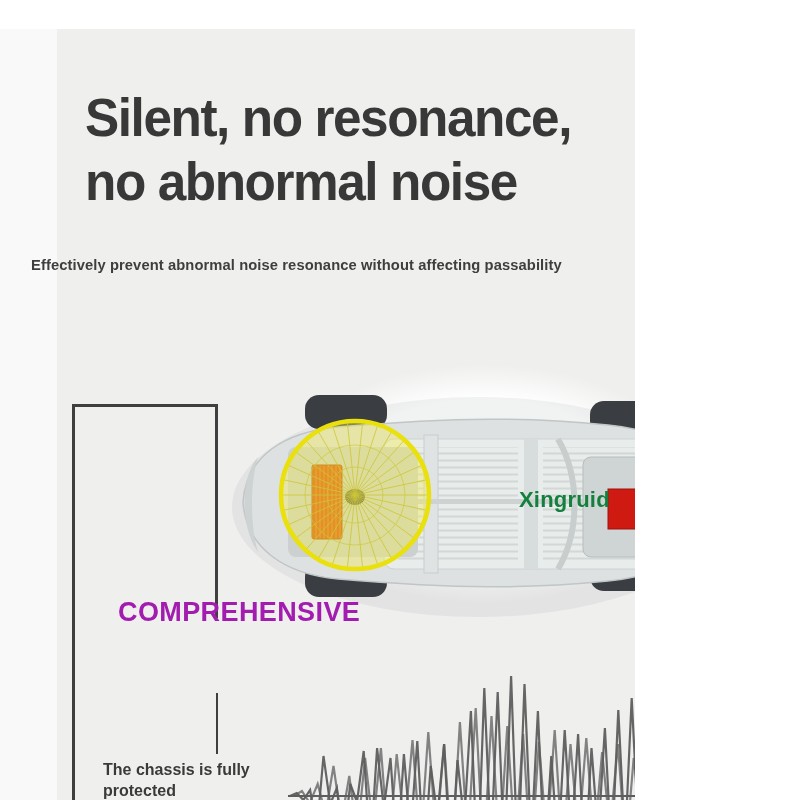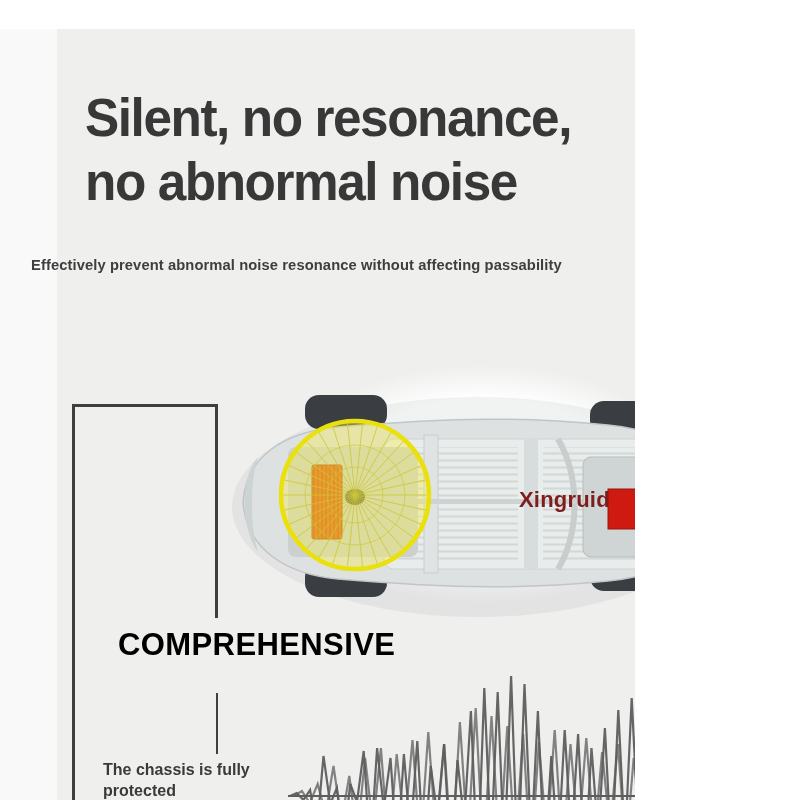--- a/index.html
+++ b/index.html
@@ -20,35 +20,35 @@
     position:absolute;left:31px;top:227px;color:#3e3e3e;
     font-size:15.5px;font-weight:700;letter-spacing:0.1px;
     transform:scaleX(.95);transform-origin:left top;white-space:nowrap;
   }
   .eq{position:absolute;left:663px;top:140px;height:33px;display:flex;align-items:flex-end;gap:8px;}
   .eq .bar{width:7px;border-radius:1px;}
 
   .vline,.hline{position:absolute;background:#3f3f3f;}
 
   .heading{
-    position:absolute;left:118px;top:600px;color:#000000;
-    font-size:31px;font-weight:800;line-height:31px;letter-spacing:0.4px;white-space:nowrap;
+    position:absolute;left:118px;top:568px;color:#a21caf;
+    font-size:27px;font-weight:800;line-height:31px;letter-spacing:0.4px;white-space:nowrap;
   }
   .caption{
     position:absolute;left:103px;top:730px;color:#3a3a3a;
     font-size:16.5px;font-weight:700;line-height:21px;
     transform:scaleX(.97);transform-origin:left top;white-space:nowrap;
   }
   .photo-bg{
     position:absolute;left:225px;top:295px;width:518px;height:320px;
     background:radial-gradient(ellipse 52% 48% at 50% 50%, #ffffff 55%, rgba(255,255,255,0) 78%);
   }
   .car-svg{position:absolute;left:228px;top:358px;}
   .watermark{
-    position:absolute;left:519px;top:458px;color:#7f1d1d;
+    position:absolute;left:519px;top:458px;color:#15803d;
     font-size:22px;font-weight:700;letter-spacing:0.2px;white-space:nowrap;
   }
   .wave-svg{position:absolute;left:282px;top:632px;}
 </style>
 </head>
 <body>
 
 <div class="page">
 
   <div class="panel"></div>

